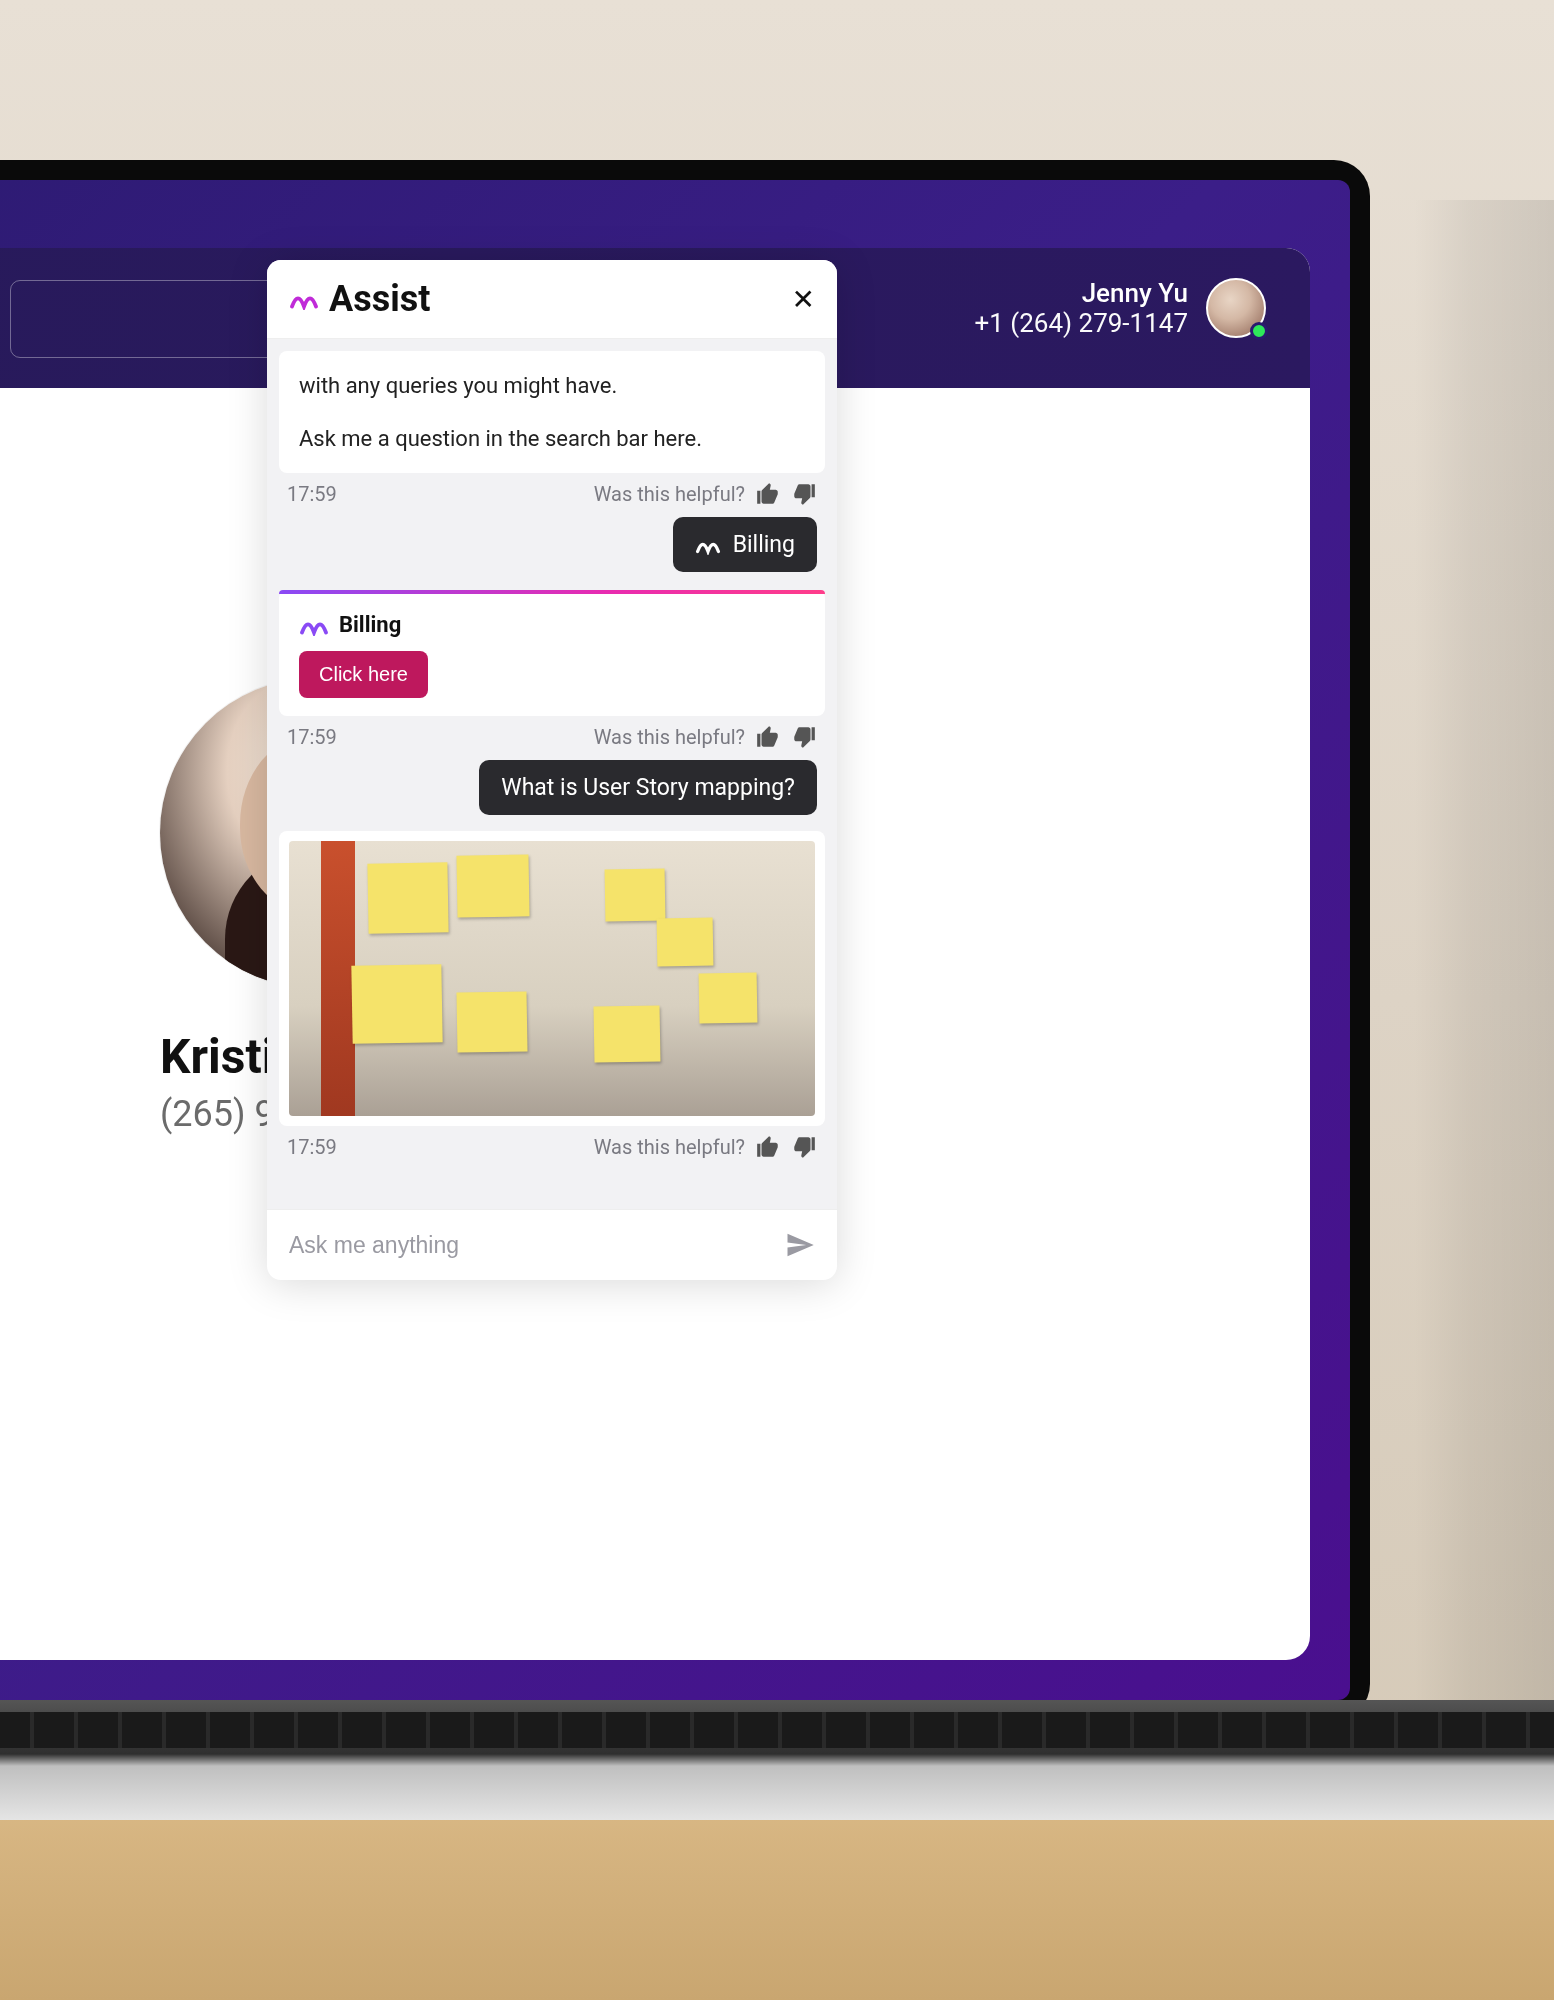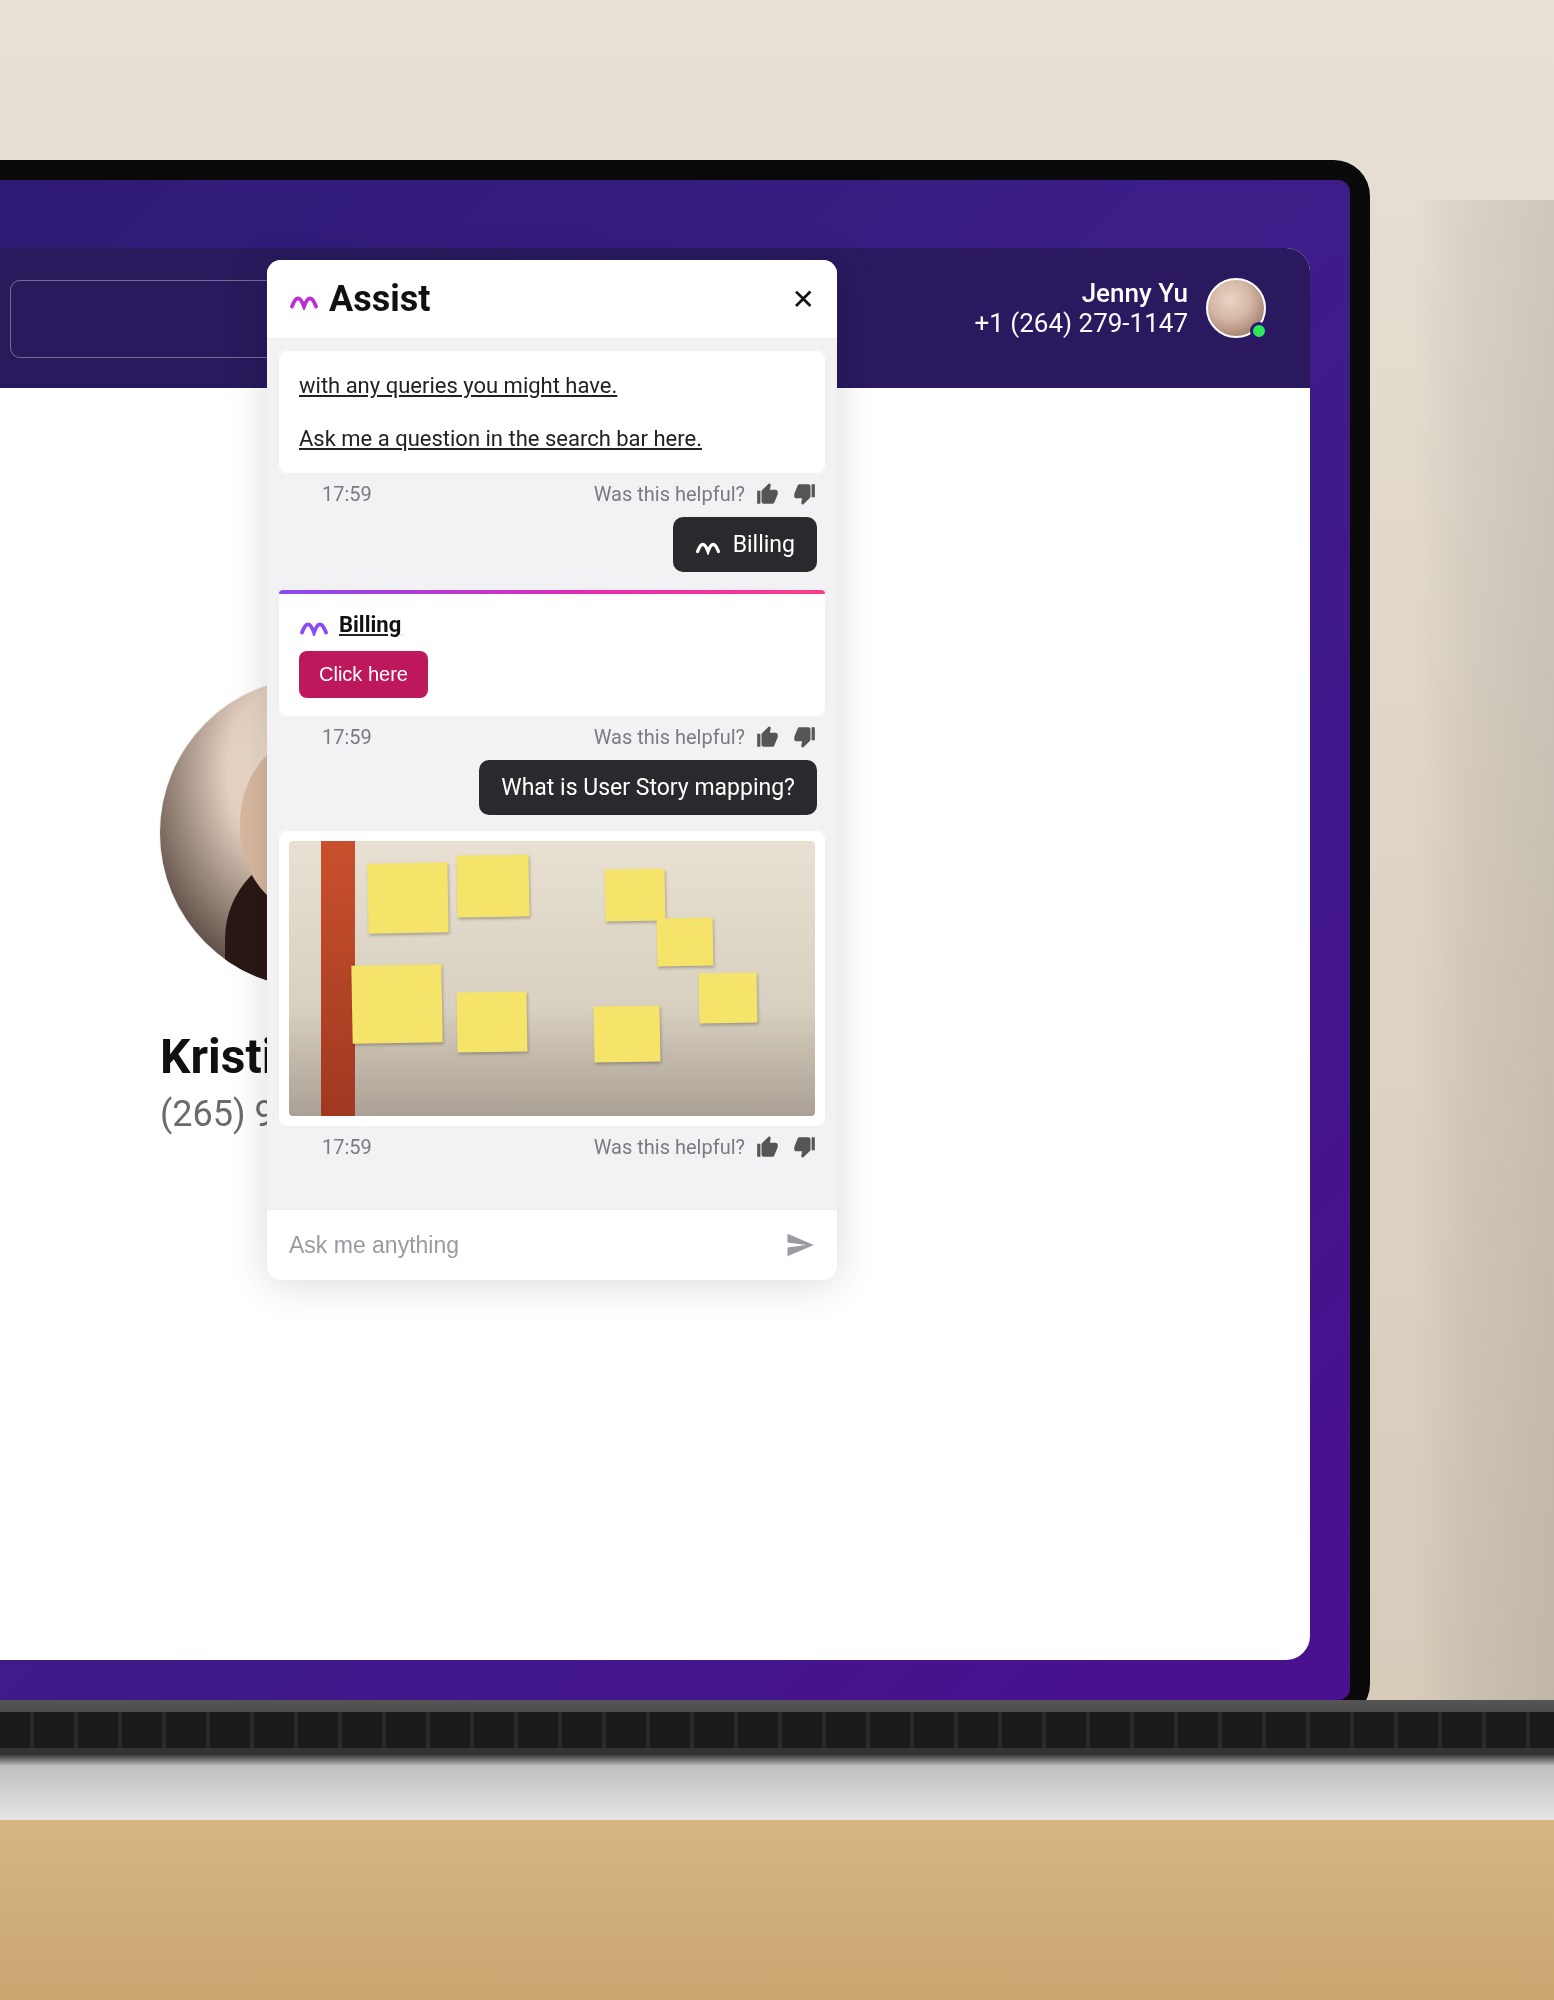--- a/index.html
+++ b/index.html
@@ -167,37 +167,35 @@
 }
 .msg-card {
   background: #fff;
   border-radius: 8px;
   padding: 18px 20px;
   margin-top: 12px;
   position: relative;
   font-size: 22px;
   line-height: 1.5;
   color: #222;
-  text-decoration: underline;
 }
 .msg-card p + p { margin-top: 20px; }
 .gradient-top::before {
   content:"";
   position:absolute; top:0; left:0; right:0; height:4px;
   background: linear-gradient(90deg, #8a4af5 0%, #e82bb0 60%, #ff3d8a 100%);
   border-radius: 8px 8px 0 0;
 }
 .meta-row {
   display: flex;
   justify-content: space-between;
   align-items: center;
   padding: 8px 8px 4px 8px;
   font-size: 20px;
   color: #7a7a82;
-  margin-left: 35px;
 }
 .meta-right { display: flex; align-items: center; gap: 10px; }
 .thumb { width: 26px; height: 26px; cursor: pointer; color: #555; }
 .meta-right span { color: #7a7a82; }
 
 .user-pill {
   display: flex;
   justify-content: flex-end;
   padding: 6px 8px;
 }

